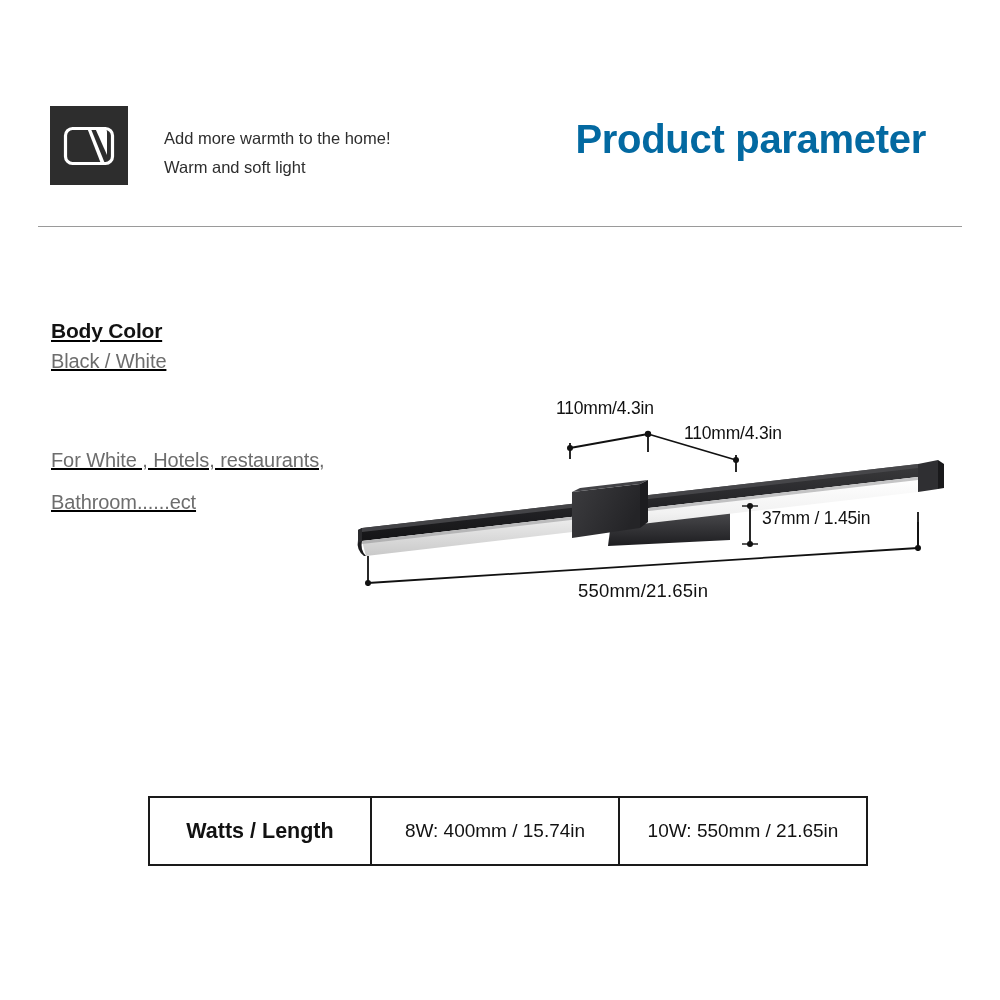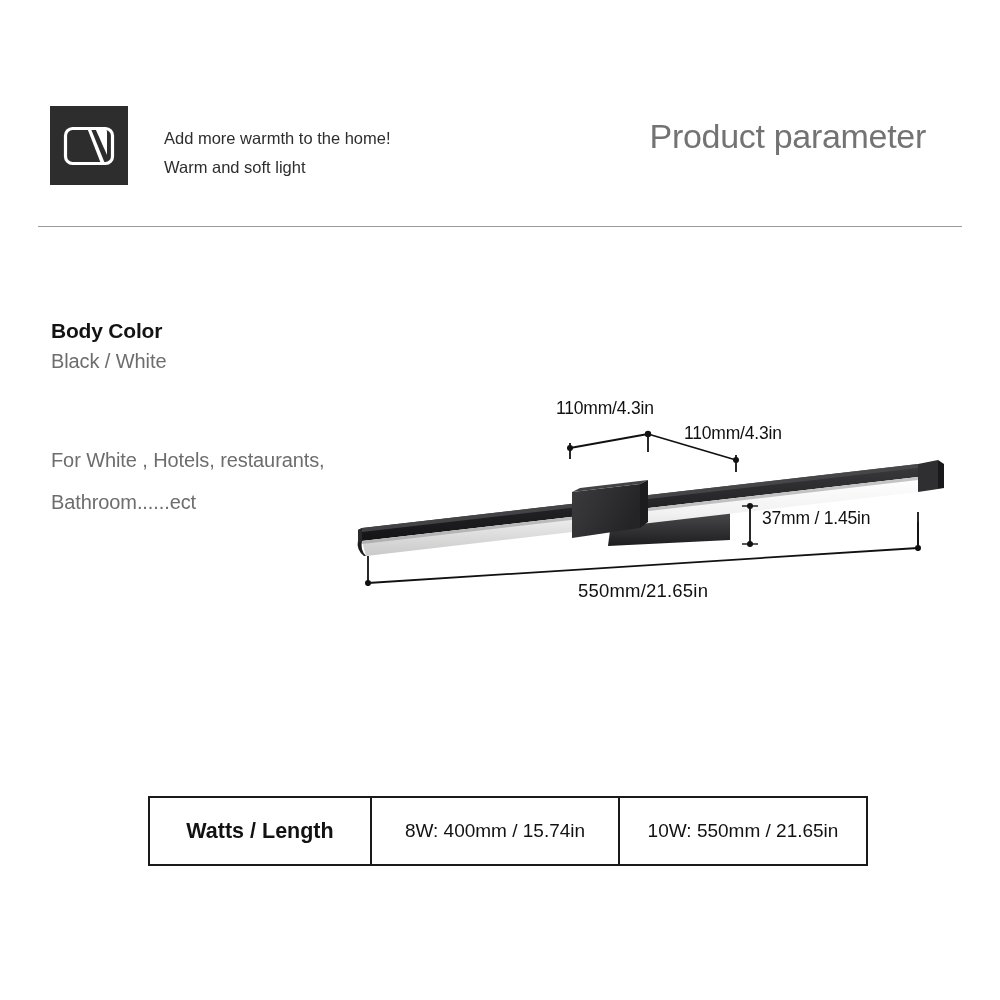--- a/index.html
+++ b/index.html
@@ -38,44 +38,44 @@
     font-size: 16.5px;
     color: #2e2e2e;
     line-height: 29px;
     white-space: nowrap;
   }
 
   #page-title {
     position: absolute;
     right: 74px;
     top: 117px;
-    font-size: 34px;
-    font-weight: normal;
-    color: #737373;
+    font-size: 40px;
+    font-weight: bold;
+    color: #0369a1;
     letter-spacing: -0.3px;
     white-space: nowrap;
   }
 
   #header-rule {
     position: absolute;
     left: 38px;
     top: 226px;
     width: 924px;
     height: 1px;
     background: #9a9a9a;
   }
 
   
   #spec-list {
     position: absolute;
     left: 51px;
     top: 315px;
     width: 420px;
   }
-  .spec-block { margin-bottom: 14px; }
+  .spec-block { margin-bottom: 14px; text-decoration: underline; }
   .spec-label {
     font-size: 21px;
     font-weight: bold;
     color: #131313;
     line-height: 31px;
     letter-spacing: -0.2px;
   }
   .spec-value {
     font-size: 20px;
     color: #6d6d6d;

